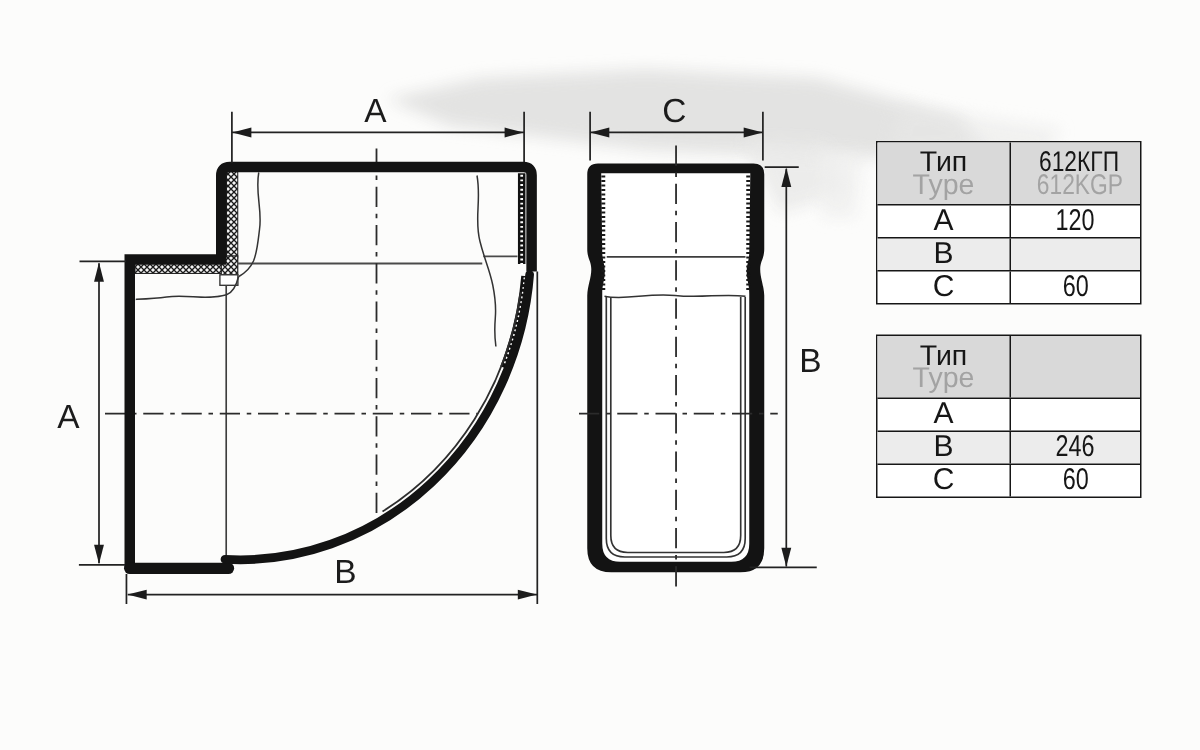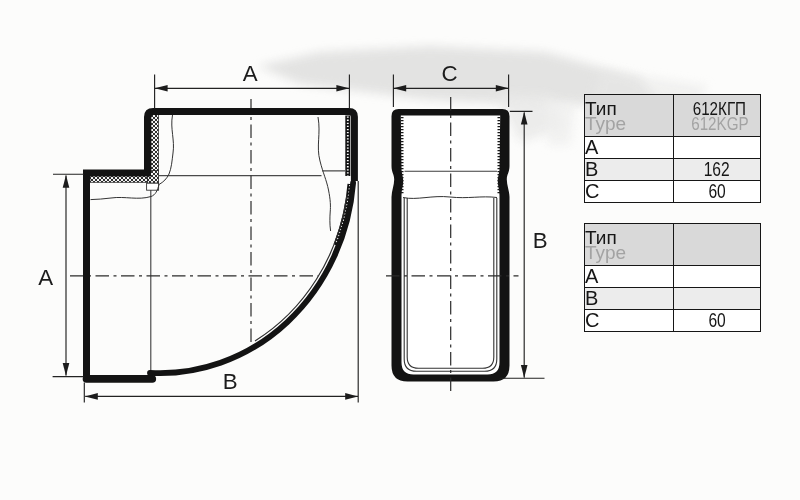--- a/index.html
+++ b/index.html
@@ -5,21 +5,21 @@
 html,body{margin:0;padding:0;}
 *{-webkit-font-smoothing:antialiased;}
 #page{position:relative;width:800px;height:500px;background:#fcfcfb;overflow:hidden;
   font-family:"Liberation Sans",sans-serif;}
 .blob{position:absolute;pointer-events:none;}
 svg{position:absolute;left:0;top:0;}
 .tbl{position:absolute;width:174.6px;border:1.6px solid #161616;background:#fff;}
 .trow{display:flex;border-top:1px solid #161616;}
 .trow:first-child{border-top:none;}
 .c1{width:88px;border-right:1.2px solid #161616;display:flex;flex-direction:column;
-    justify-content:center;}
+    align-items:center;justify-content:center;}
 .c2{flex:1;display:flex;flex-direction:column;align-items:center;justify-content:center;}
 .hrow{height:41.5px;background:#d9d9d9;}
 .drow{height:20.8px;font-size:20px;color:#161616;}
 .drow.alt{background:#ececec;}
 .hmain{font-size:19px;color:#161616;line-height:15px;display:block;}
 .hsub{font-size:19px;color:#a3a3a3;line-height:15px;display:block;}
 .sx80{transform:scaleX(.8);transform-origin:50% 50%;position:relative;left:3px;}
 .num{display:inline-block;transform:scaleX(.78);transform-origin:50% 50%;}
 </style>
 </head>
@@ -168,27 +168,27 @@
           <span class="hsub">Type</span>
         </div>
     <div class="c2">
           <span class="hmain sx80">612КГП</span>
           <span class="hsub sx80">612KGP</span>
         </div>
   </div>
 
   <div class="trow drow">
         <div class="c1">A</div>
+        <div class="c2">
+          <span class="num">120</span>
+        </div>
       </div>
 
   <div class="trow drow alt">
         <div class="c1">B</div>
-        <div class="c2">
-          <span class="num">162</span>
-        </div>
       </div>
 
   <div class="trow drow">
         <div class="c1">C</div>
         <div class="c2">
           <span class="num">60</span>
         </div>
       </div>
 </div>
 
@@ -200,20 +200,23 @@
           <span class="hsub">Type</span>
         </div>
   </div>
 
   <div class="trow drow">
         <div class="c1">A</div>
       </div>
 
   <div class="trow drow alt">
         <div class="c1">B</div>
+        <div class="c2">
+          <span class="num">246</span>
+        </div>
       </div>
 
   <div class="trow drow">
         <div class="c1">C</div>
         <div class="c2">
           <span class="num">60</span>
         </div>
       </div>
 </div>
 

